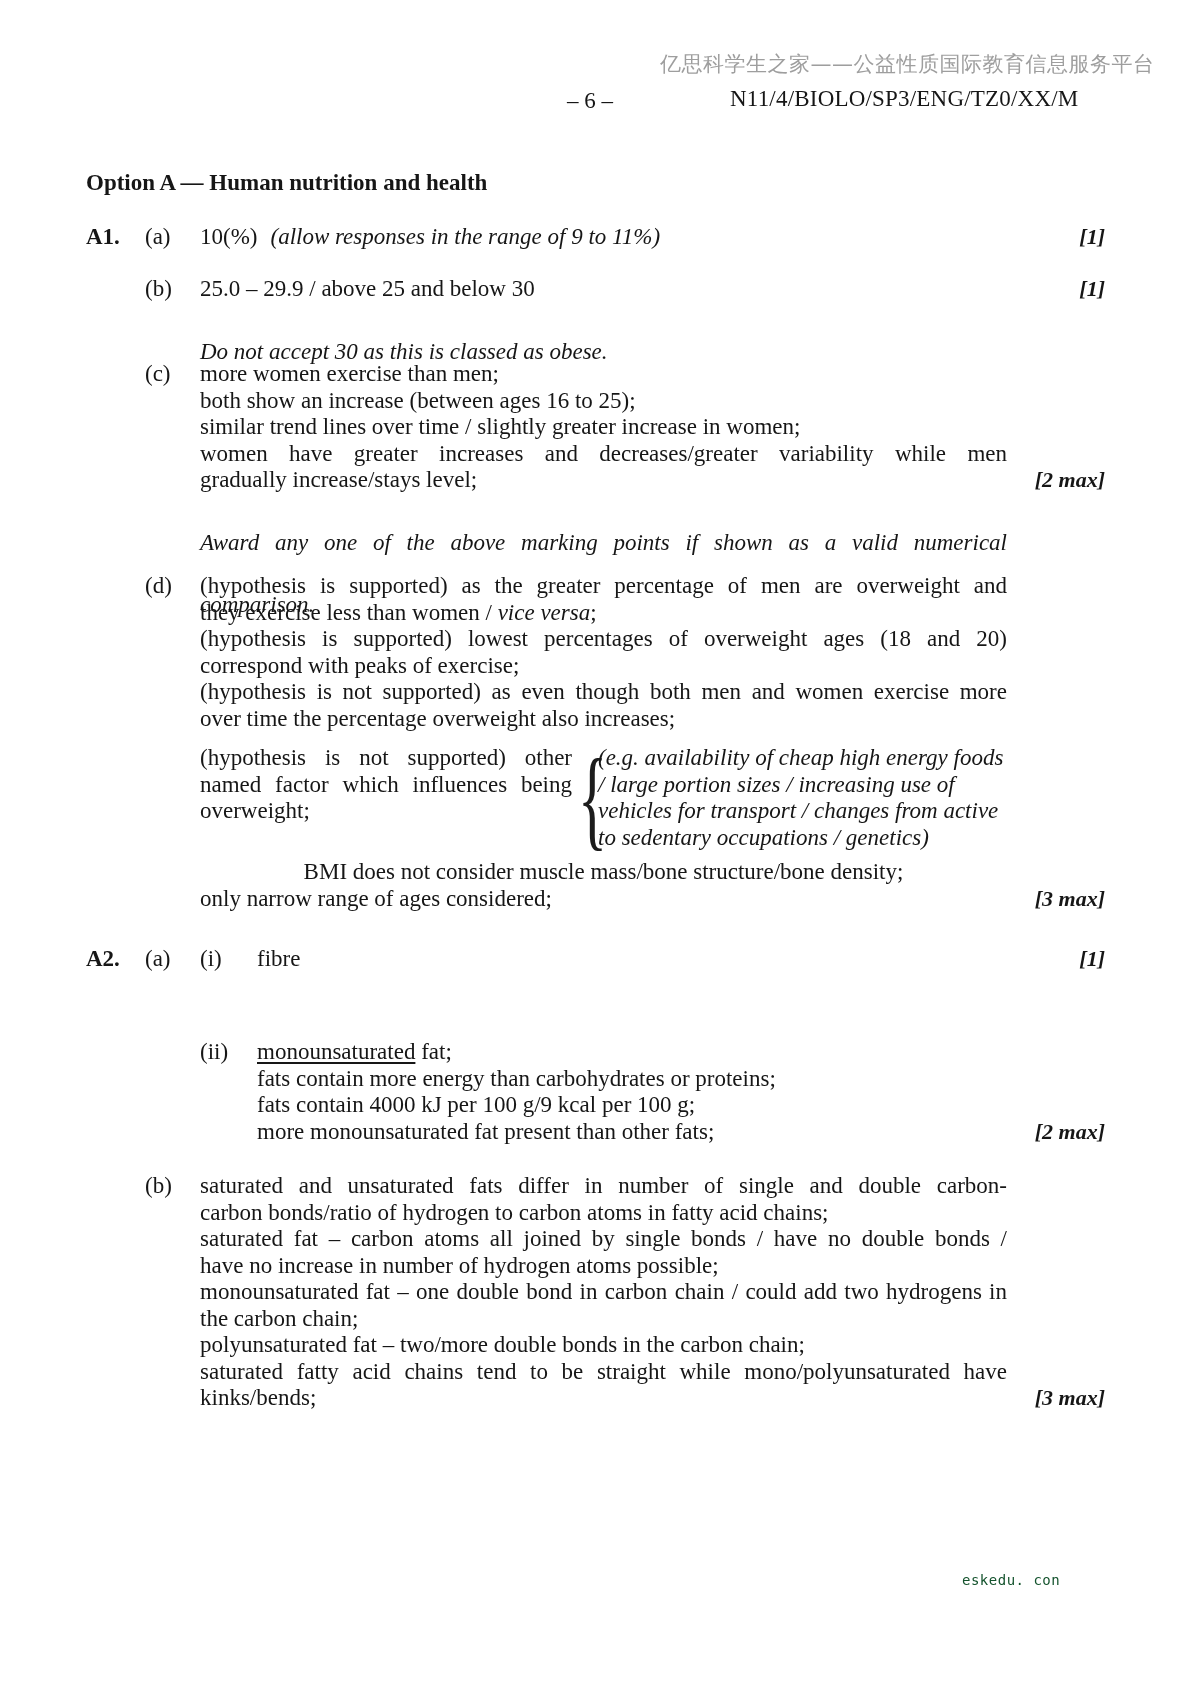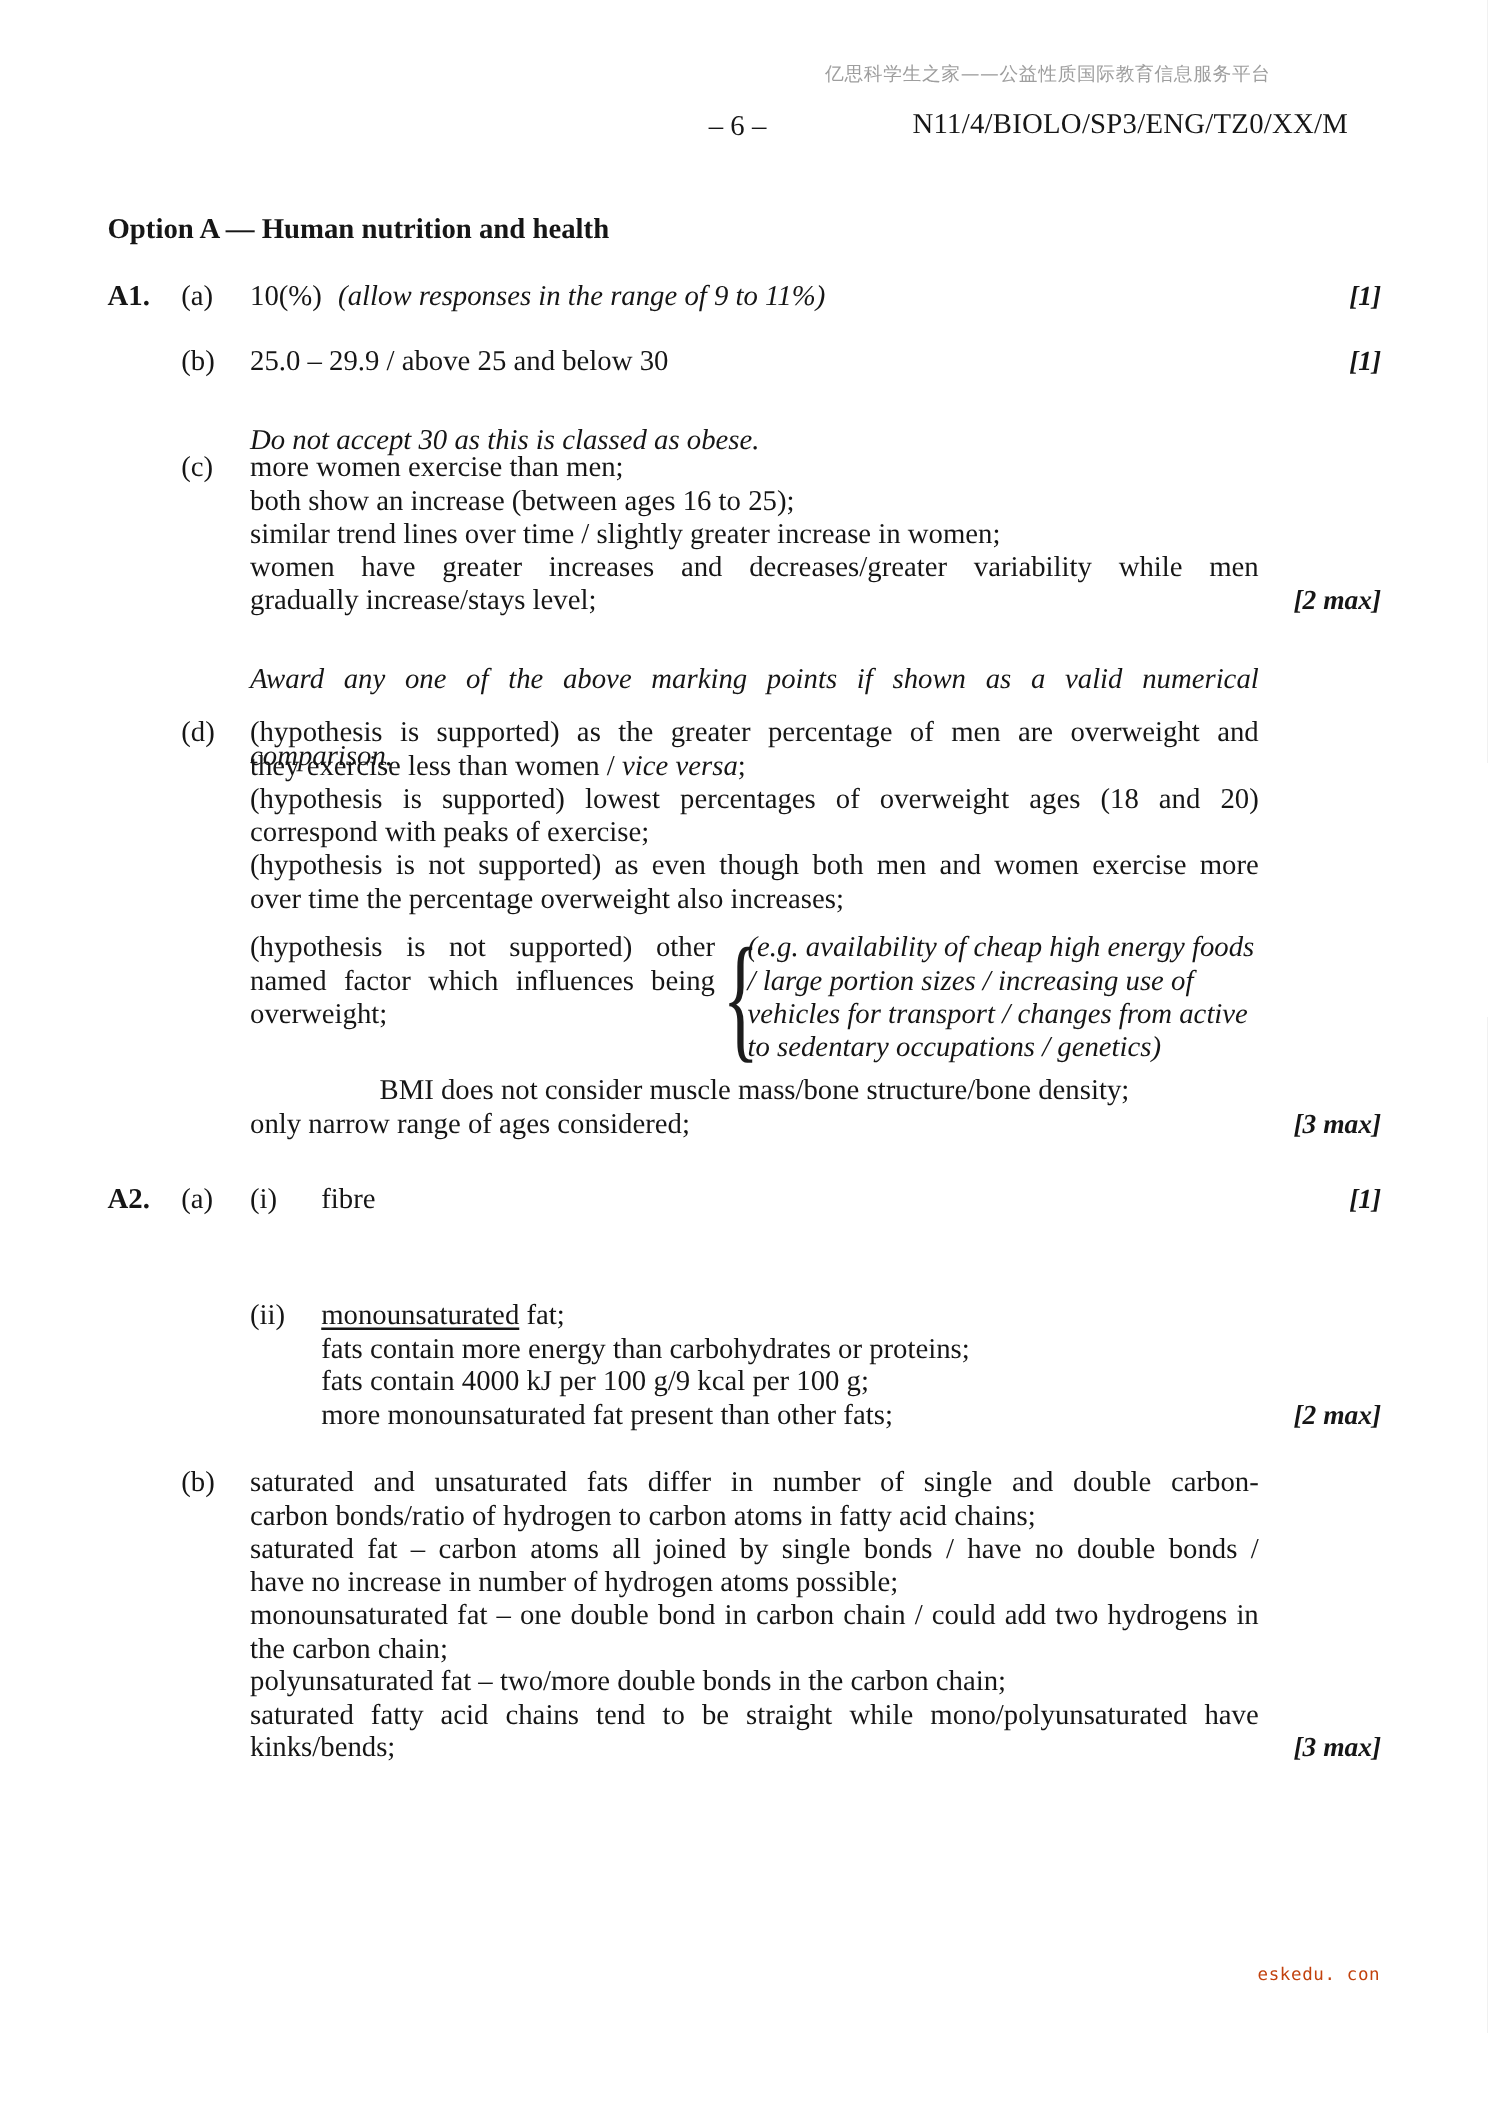--- a/index.html
+++ b/index.html
@@ -10,21 +10,21 @@
     margin:0 auto;
     font-family:"Liberation Serif",serif;
     color:#161616;
     font-size:23px;
     overflow:hidden;
   }
   .abs{position:absolute;}
   .banner{
     left:660px;top:50px;
     font-family:"DejaVu Sans",sans-serif;
-    font-size:15px;color:#9e9e9e;
+    font-size:21px;color:#9e9e9e;
     white-space:nowrap;letter-spacing:.5px;
   }
   .pageno{left:567px;top:88px;font-size:23px;}
   .doccode{left:730px;top:86px;font-size:23px;letter-spacing:.2px;}
   .sec-title{left:86px;top:170px;font-weight:bold;font-size:23px;}
   .qrow{display:flex;align-items:flex-start;}
   .qnum{flex:0 0 59px;font-weight:bold;}
   .qpart{flex:0 0 55px;}
   .qsub{flex:0 0 57px;}
   .spacer59{flex:0 0 59px;}
@@ -46,23 +46,23 @@
   .factor-col{flex:0 0 372px;width:372px;}
   .brace{
     flex:0 0 26px;width:26px;
     font-size:112px;line-height:106px;font-weight:400;
     transform:scaleX(.55);transform-origin:center;
     text-align:center;color:#1c1c1c;
   }
   .example-col{flex:0 0 409px;width:409px;font-style:italic;}
   .bmi-gap{margin-top:8px;text-align:center;}
   .watermark{
-    left:1006px;top:1572px;
+    left:962px;top:1572px;
     font-family:"DejaVu Sans Mono",monospace;
-    font-size:14px;color:#c2410c;letter-spacing:.5px;
+    font-size:14px;color:#14532d;letter-spacing:.5px;
   }
 </style>
 </head>
 <body>
 
 <div class="page">
 
   <div class="abs banner">亿思科学生之家——公益性质国际教育信息服务平台</div>
   <div class="abs pageno">– 6 –</div>
   <div class="abs doccode">N11/4/BIOLO/SP3/ENG/TZ0/XX/M</div>

